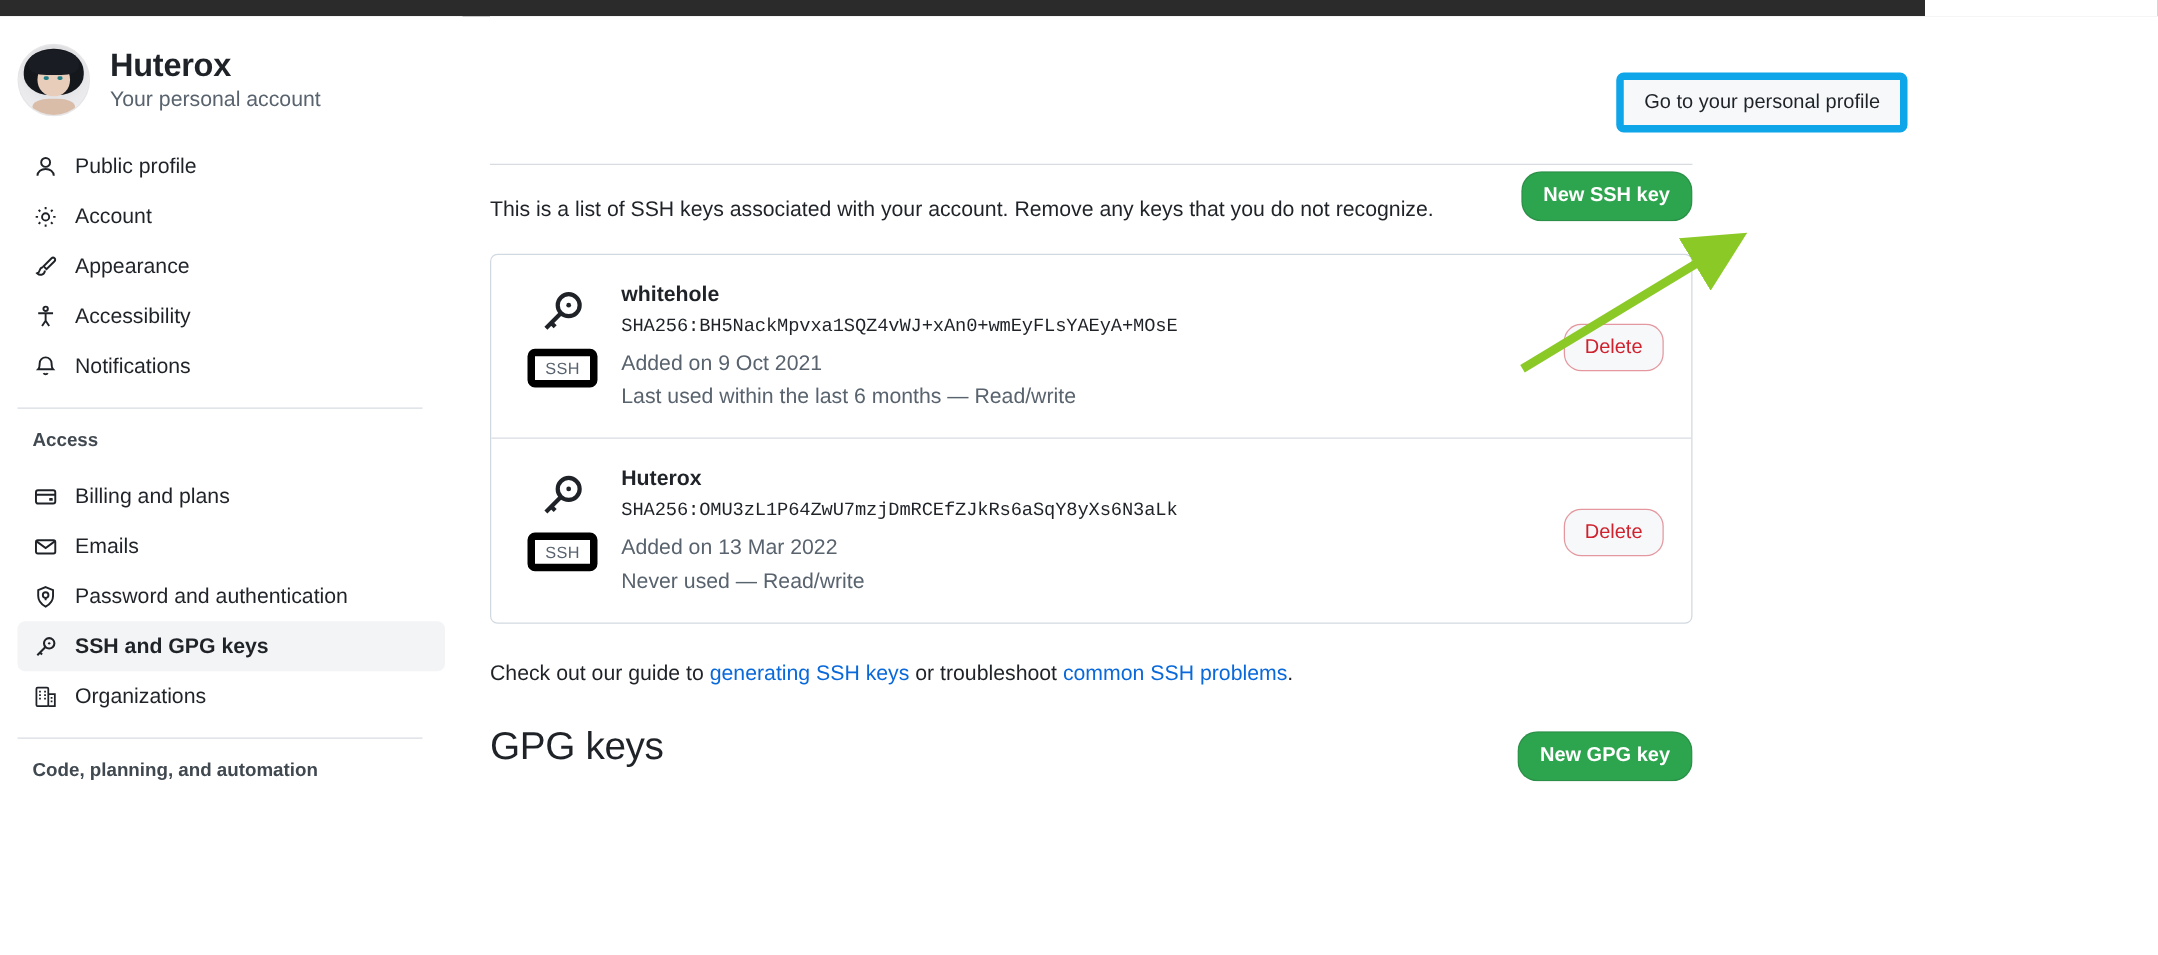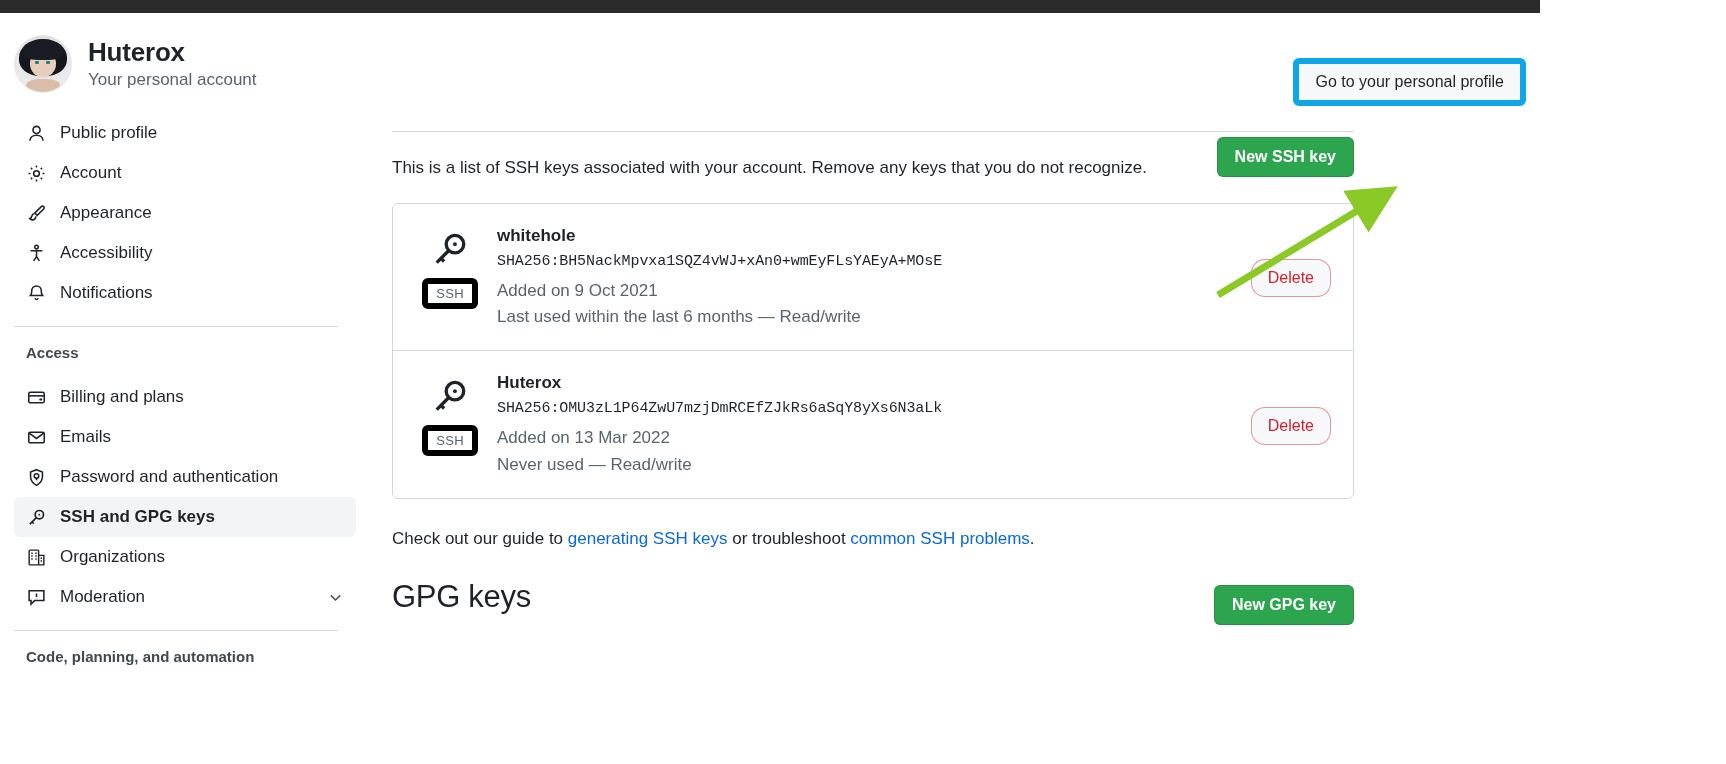--- a/index.html
+++ b/index.html
@@ -100,21 +100,21 @@
 
   .section-head {
     position: relative; margin-top: 118px; padding-right: 372px;
   }
   .section-title {
     font-size: 31px; font-weight: 400; color: #1F2328; letter-spacing: -0.3px;
   }
   .btn-green {
     position: absolute; right: 372px; top: 6px;
     background: #2DA44E; color: #fff; border: 1px solid rgba(27,31,36,.15);
-    border-radius: 6px; font-size: 16px; font-weight: 600;
+    border-radius: 16px; font-size: 16px; font-weight: 600;
     padding: 10px 17px; cursor: pointer;
     font-family: "Liberation Sans", sans-serif; white-space: nowrap;
   }
   .rule { height: 1px; background: #d8dce1; margin: 22px 372px 0 0; }
 
   .blurb {
     font-size: 17px; color: #1F2328; margin: 24px 372px 0 0; line-height: 1.45;
   }
 
   .keys-card {
@@ -293,34 +293,20 @@
         <span class="ic">
           <svg width="19" height="19" viewBox="0 0 16 16" fill="none" stroke="currentColor" stroke-width="1.2">
             <rect x="1.8" y="1.8" width="8" height="12.4" rx=".8"></rect>
             <path d="M9.8 6.2h4.4v8h-4.4"></path>
             <path d="M3.6 4.4h1.2M7 4.4h1.2M3.6 6.8h1.2M7 6.8h1.2M3.6 9.2h1.2M7 9.2h1.2M11.4 8.6h1.2M11.4 11h1.2"></path>
           </svg>
         </span>
         <span>Organizations</span>
       </div>
 
-      <div class="nav-item">
-        <span class="ic">
-          <svg width="19" height="19" viewBox="0 0 16 16" fill="none" stroke="currentColor" stroke-width="1.3">
-            <path d="M1.8 2.4h12.4v8.2H6.4l-3 3v-3H1.8z"></path>
-            <path d="M8 4.6v3M8 9.1v.1"></path>
-          </svg>
-        </span>
-        <span>Moderation</span>
-        <span class="chev">
-          <svg width="17" height="17" viewBox="0 0 16 16" fill="none" stroke="currentColor" stroke-width="1.4">
-            <path d="M3.6 6l4.4 4.4L12.4 6"></path>
-          </svg>
-        </span>
-      </div>
     </div>
 
     <div class="nav-sep"></div>
 
     <div class="nav-group-title">Code, planning, and automation</div>
   </div>
 
   <div class="main">
 
     <button class="go-personal">Go to your personal profile</button>

